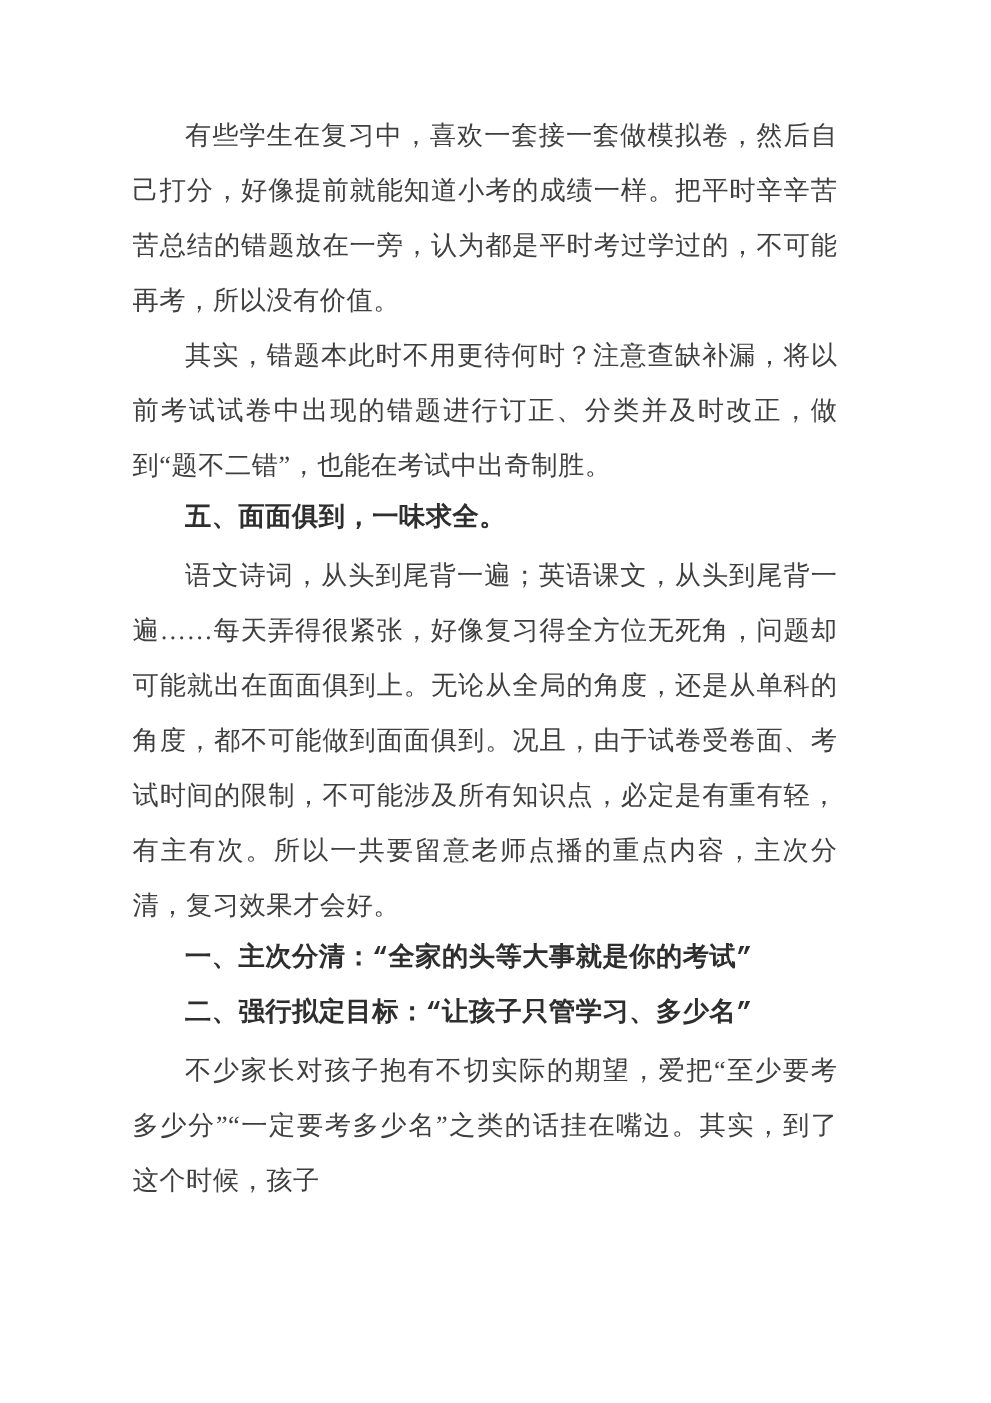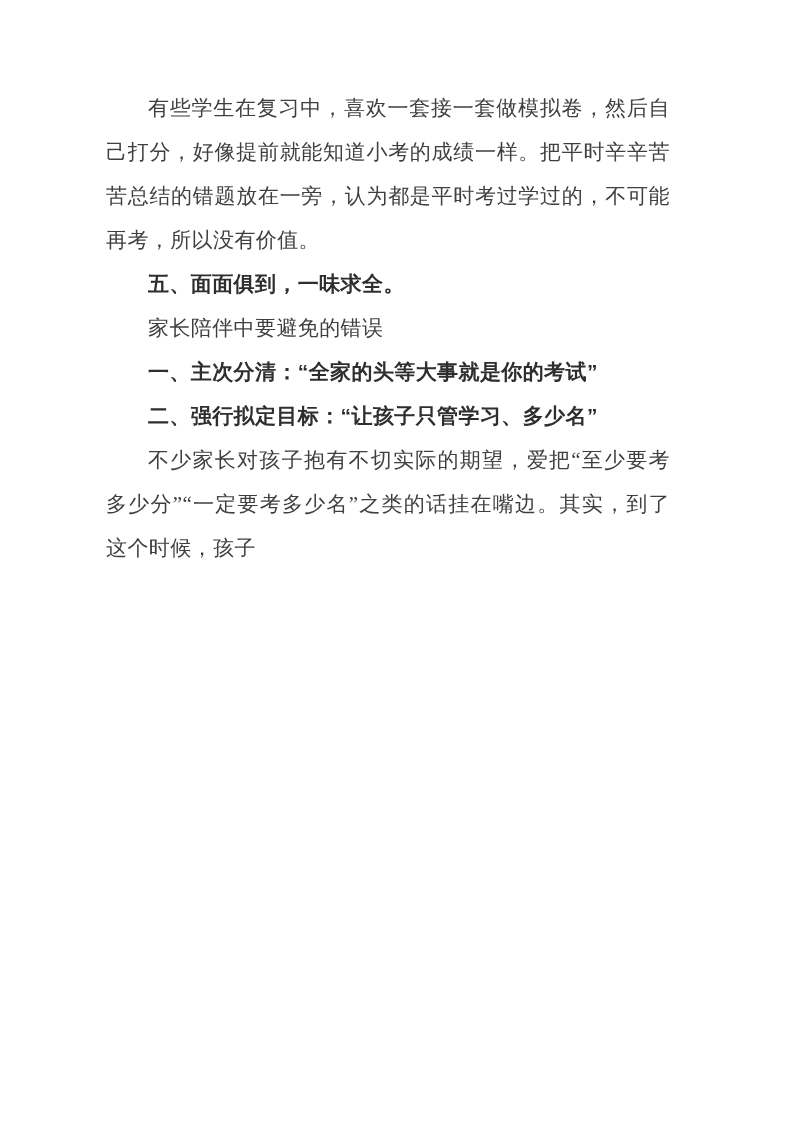--- a/index.html
+++ b/index.html
@@ -31,30 +31,31 @@
     text-align: justify;
     text-justify: inter-ideograph;
     text-indent: 2em;
     letter-spacing: 0.4px;
     color: #3f3f3f;
   }
   p.body {
     font-weight: 400;
   }
   p.heading {
-    font-family: Liberation Sans, sans-serif;
+    font-family: Liberation Mono, monospace;
     font-weight: 700;
     color: #2e2e2e;
   }
 </style>
 </head>
 <body>
 
 <div class="page">
   <div class="doc-body">
     <p class="body">有些学生在复习中，喜欢一套接一套做模拟卷，然后自己打分，好像提前就能知道小考的成绩一样。把平时辛辛苦苦总结的错题放在一旁，认为都是平时考过学过的，不可能再考，所以没有价值。</p>
+    <p class="body">其实，错题本此时不用更待何时？注意查缺补漏，将以前考试试卷中出现的错题进行订正、分类并及时改正，做到“题不二错”，也能在考试中出奇制胜。</p>
     <p class="heading">五、面面俱到，一味求全。</p>
-    <p class="body">家长陪伴中要避免的错误</p>
+    <p class="body">语文诗词，从头到尾背一遍；英语课文，从头到尾背一遍……每天弄得很紧张，好像复习得全方位无死角，问题却可能就出在面面俱到上。无论从全局的角度，还是从单科的角度，都不可能做到面面俱到。况且，由于试卷受卷面、考试时间的限制，不可能涉及所有知识点，必定是有重有轻，有主有次。所以一共要留意老师点播的重点内容，主次分清，复习效果才会好。</p>
     <p class="heading">一、主次分清：“全家的头等大事就是你的考试”</p>
     <p class="heading">二、强行拟定目标：“让孩子只管学习、多少名”</p>
     <p class="body">不少家长对孩子抱有不切实际的期望，爱把“至少要考多少分”“一定要考多少名”之类的话挂在嘴边。其实，到了这个时候，孩子</p>
   </div>
 </div>
 
 </body></html>

